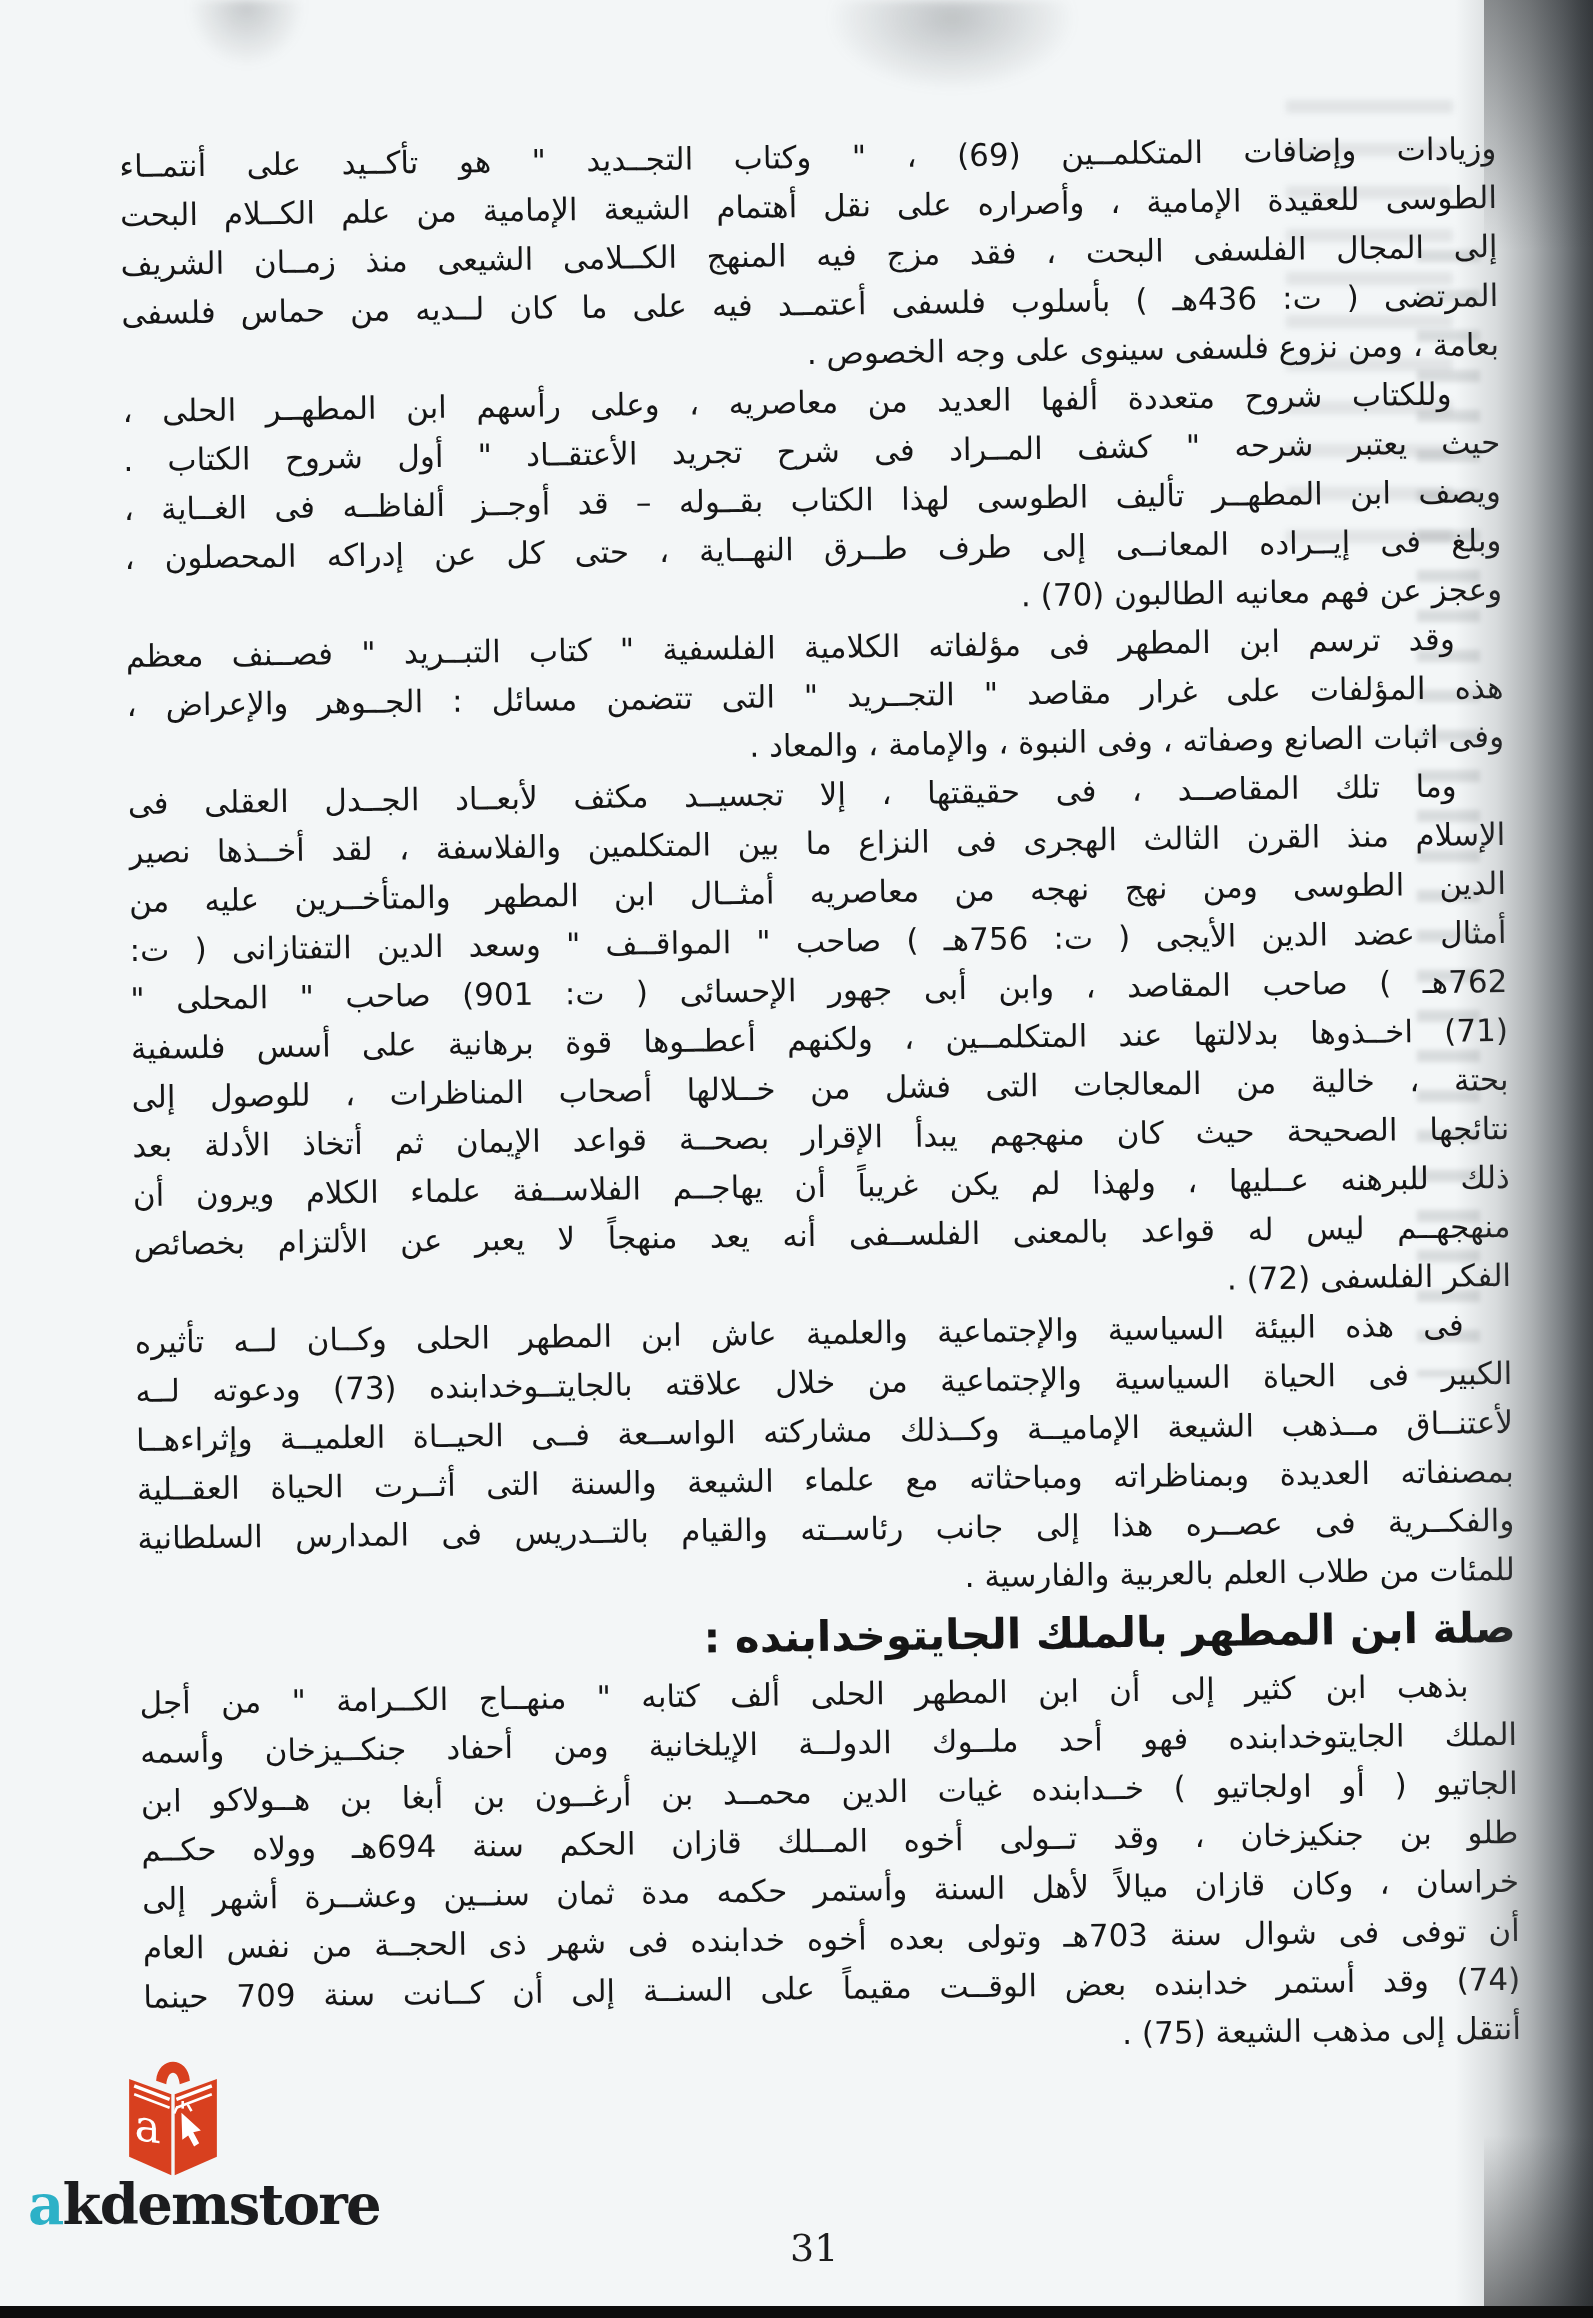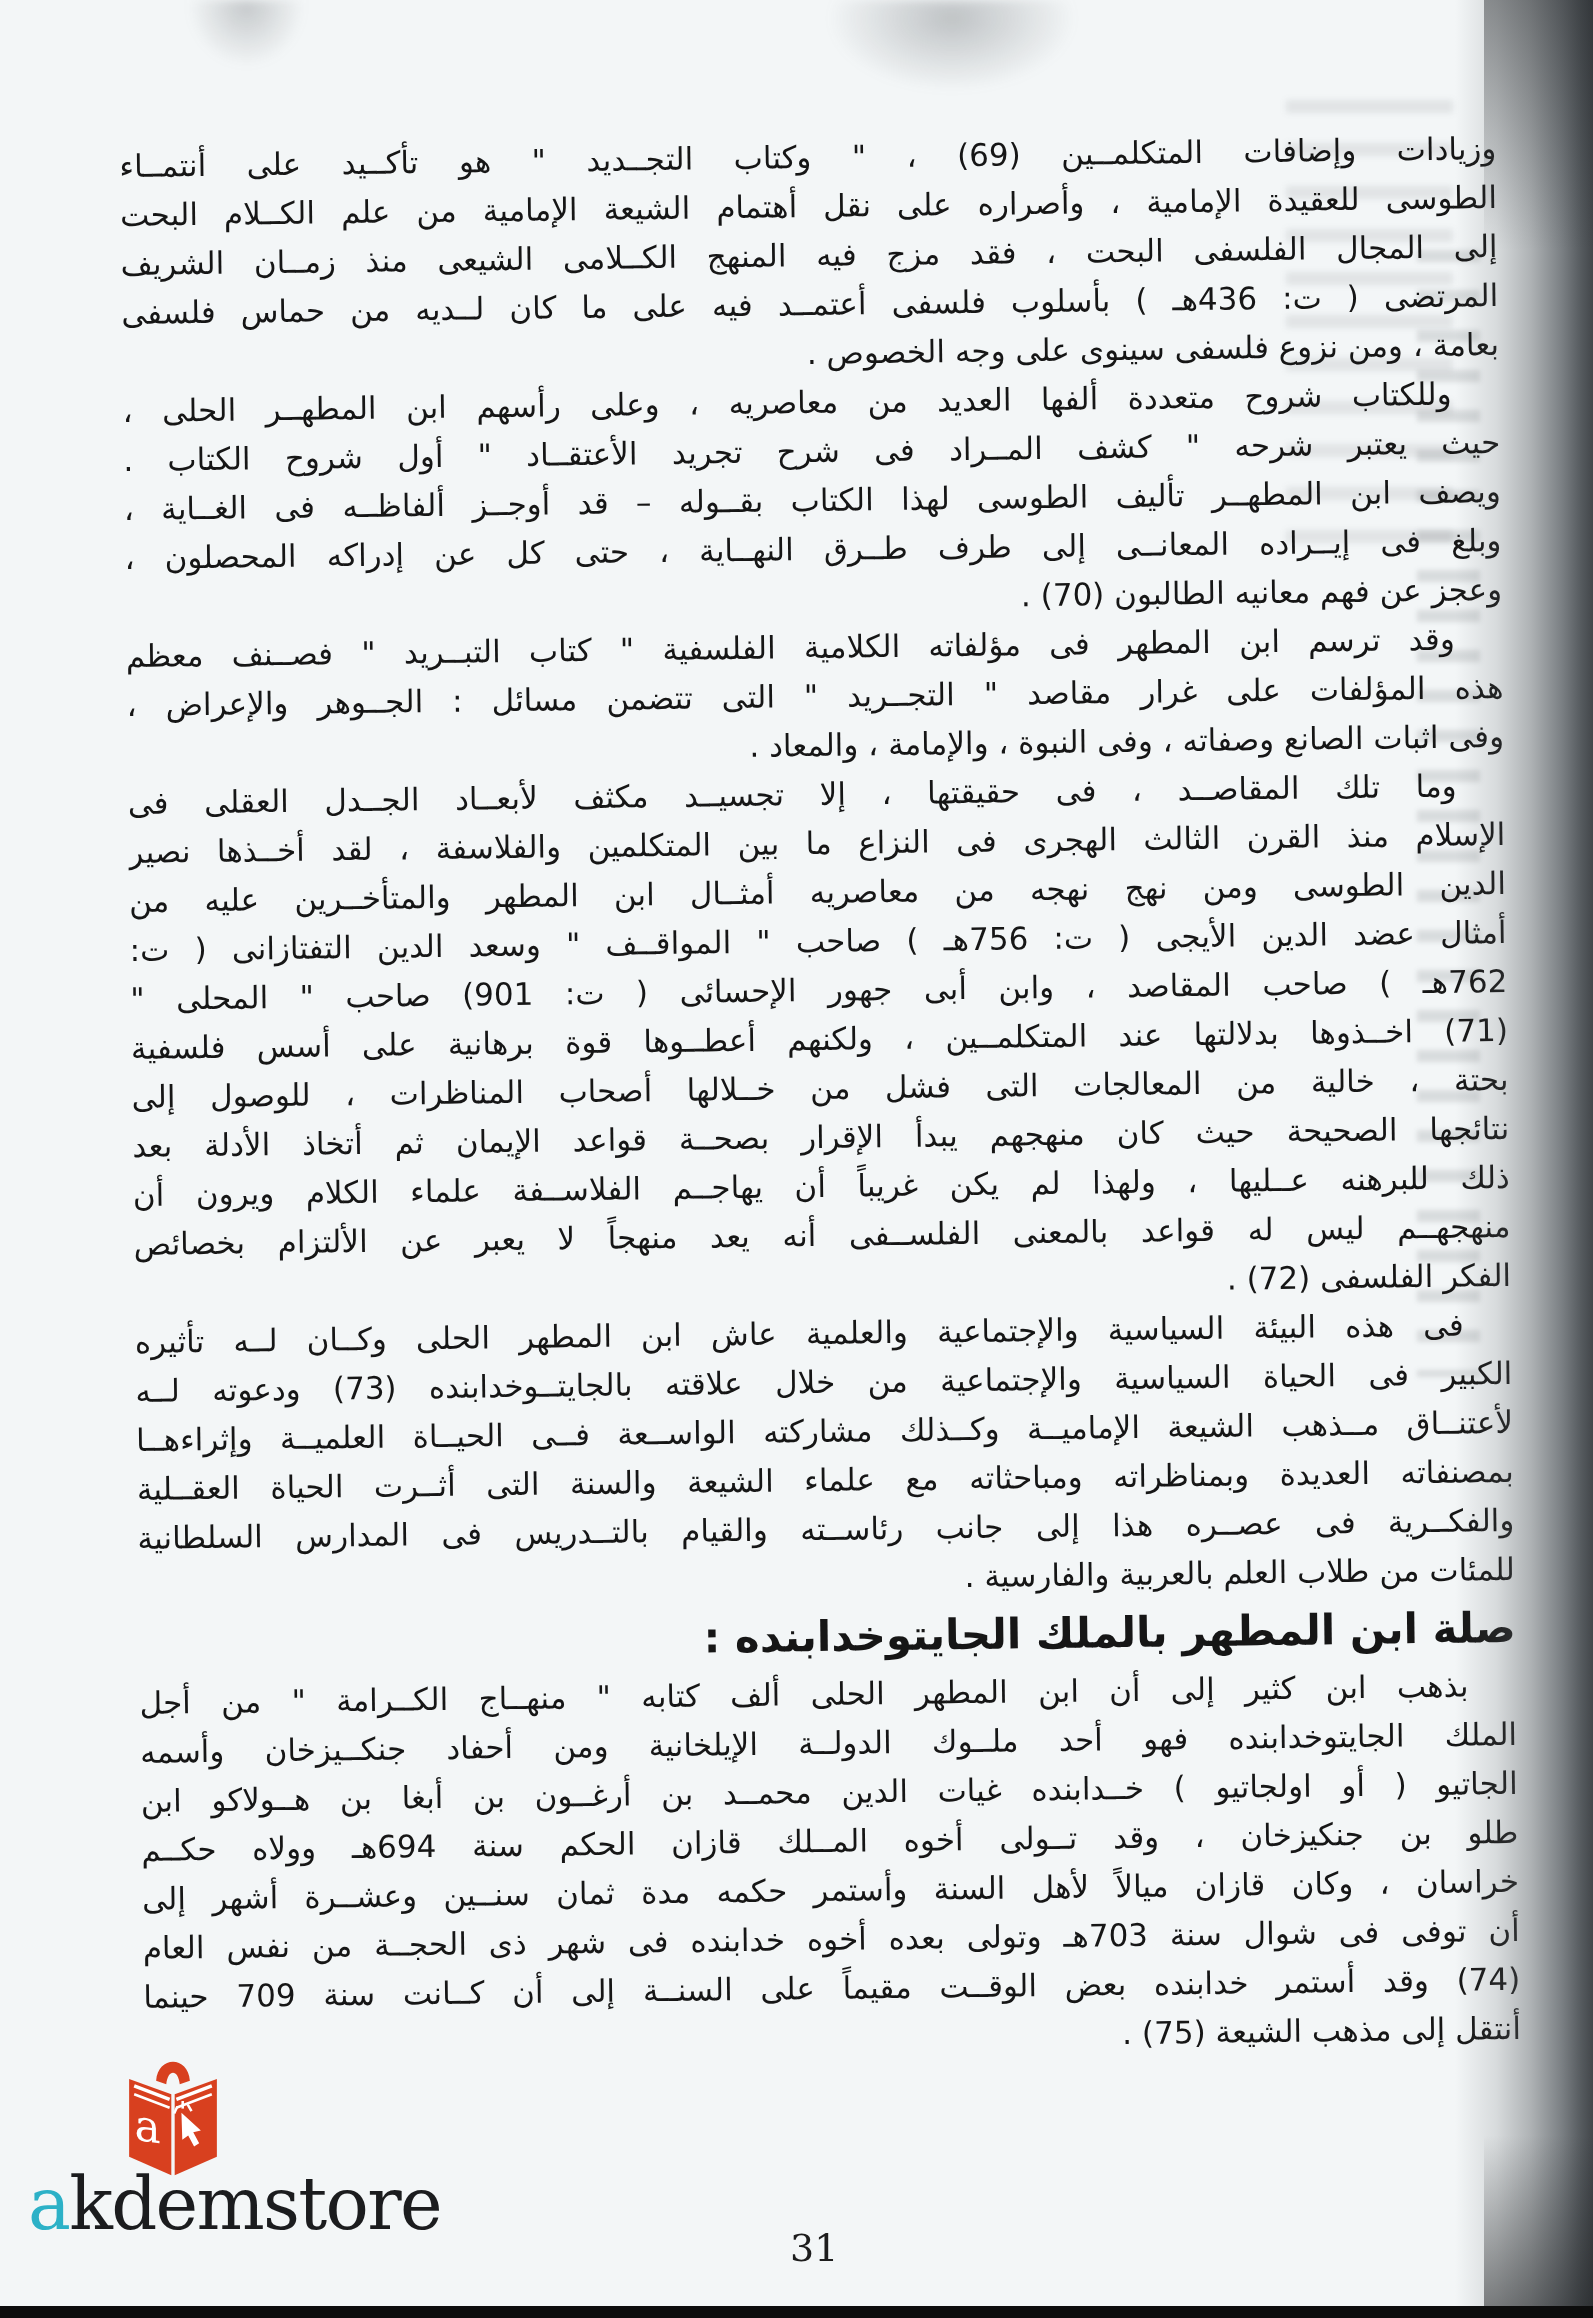--- a/index.html
+++ b/index.html
@@ -74,23 +74,24 @@
   .page-number{
     position:absolute;left:790px;top:2226px;
     font-family:"DejaVu Serif",serif;
     font-size:38px;color:#1d1d1d;
   }
   .logo{position:absolute;left:28px;top:2047px;width:284px;}
   .logo-icon{display:block;margin:0 auto 0 94px;width:102px;height:135px;}
   .logo-text{
     display:block;margin-top:-6.7px;
     font-family:"DejaVu Serif",serif;
-    font-size:72px;line-height:58px;
+    font-size:56px;line-height:58px;
     letter-spacing:-1.7px;
     white-space:nowrap;
+    font-weight:bold;
   }
   .logo-a{color:#2cb1c7;}
   .logo-rest{color:#1b1c1e;}
 </style>
 </head>
 <body>
 
 <div class="page">
 
   <div class="smudge smudge-a"></div>

